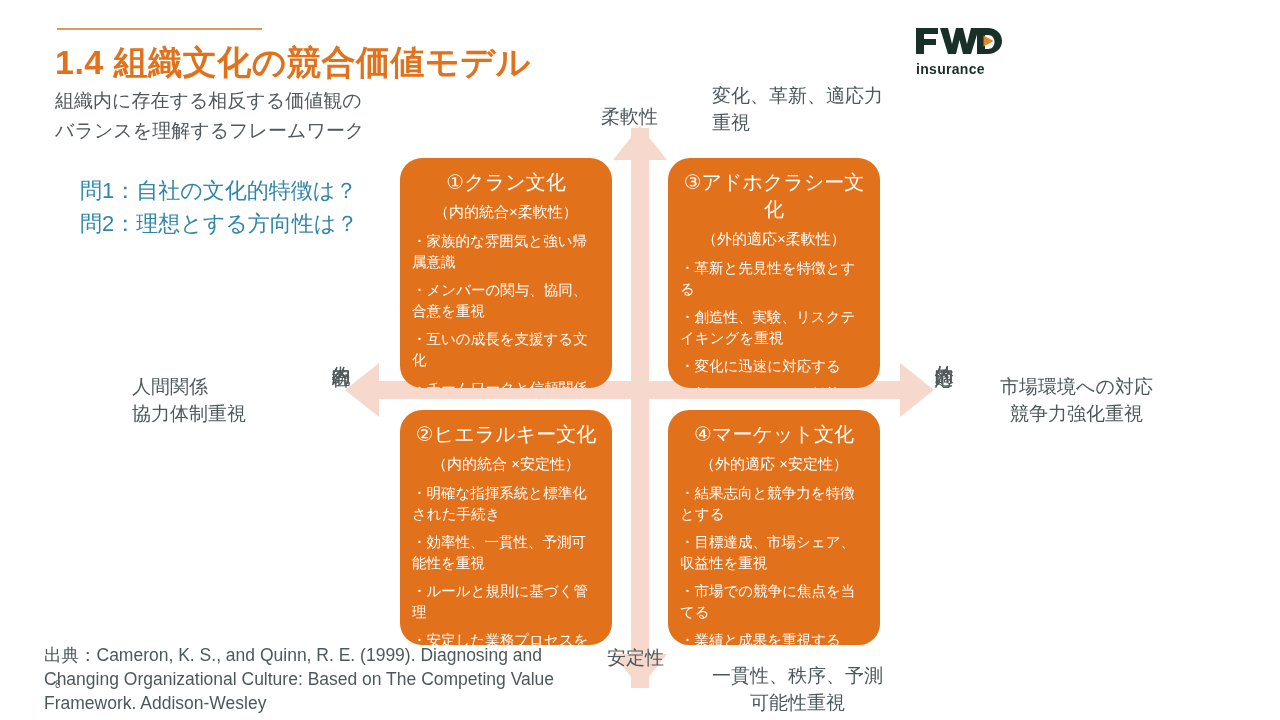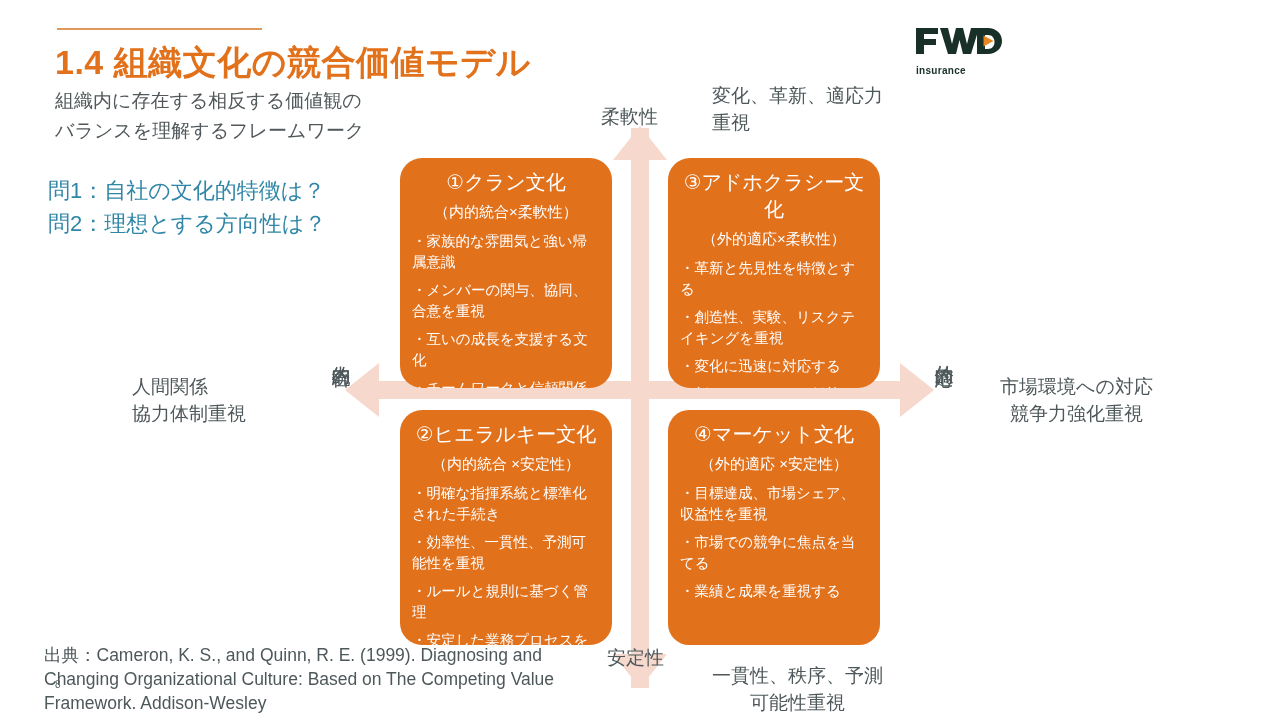--- a/index.html
+++ b/index.html
@@ -24,27 +24,27 @@
     position:absolute;left:55px;top:86px;
     font-size:19px;line-height:30px;color:#51585b;font-weight:400;
   }
   .slide-subtitle div{white-space:nowrap;}
 
   
   .questions{
     position:absolute;left:48px;top:174px;
     font-size:22px;line-height:33px;color:#2f86a6;
   }
-  .questions div{white-space:nowrap;}
+  .questions div{white-space:nowrap;margin-left:32px;}
 
   
   .logo{position:absolute;right:22px;top:26px;width:96px;text-align:left;}
   .logo-mark{display:block;}
   .logo-sub{
-    font-size:10px;font-weight:bold;color:#183028;letter-spacing:.3px;
+    font-size:14px;font-weight:bold;color:#183028;letter-spacing:.3px;
     margin-top:8px;margin-left:2px;
   }
 
   
   .axis-v{
     position:absolute;left:631px;top:128px;width:18px;height:560px;
     background:#f6d8cd;
   }
   .arrow-up{
     position:absolute;left:613px;top:126px;width:0;height:0;
@@ -214,20 +214,21 @@
       <li>・効率性、一貫性、予測可能性を重視</li>
       <li>・ルールと規則に基づく管理</li>
       <li>・安定した業務プロセスを確立</li>
     </ul>
   </div>
 
   <div class="qbox" id="box4">
     <div class="q-title">④マーケット文化</div>
     <div class="q-sub">（外的適応 ×安定性）</div>
     <ul>
+      <li>・結果志向と競争力を特徴とする</li>
       <li>・目標達成、市場シェア、収益性を重視</li>
       <li>・市場での競争に焦点を当てる</li>
       <li>・業績と成果を重視する</li>
     </ul>
   </div>
 
   <div class="source">出典：Cameron, K. S., and Quinn, R. E. (1999). Diagnosing and Changing Organizational Culture: Based on The Competing Value Framework. Addison-Wesley</div>
   <div class="page-num">8</div>
 
 </div>

